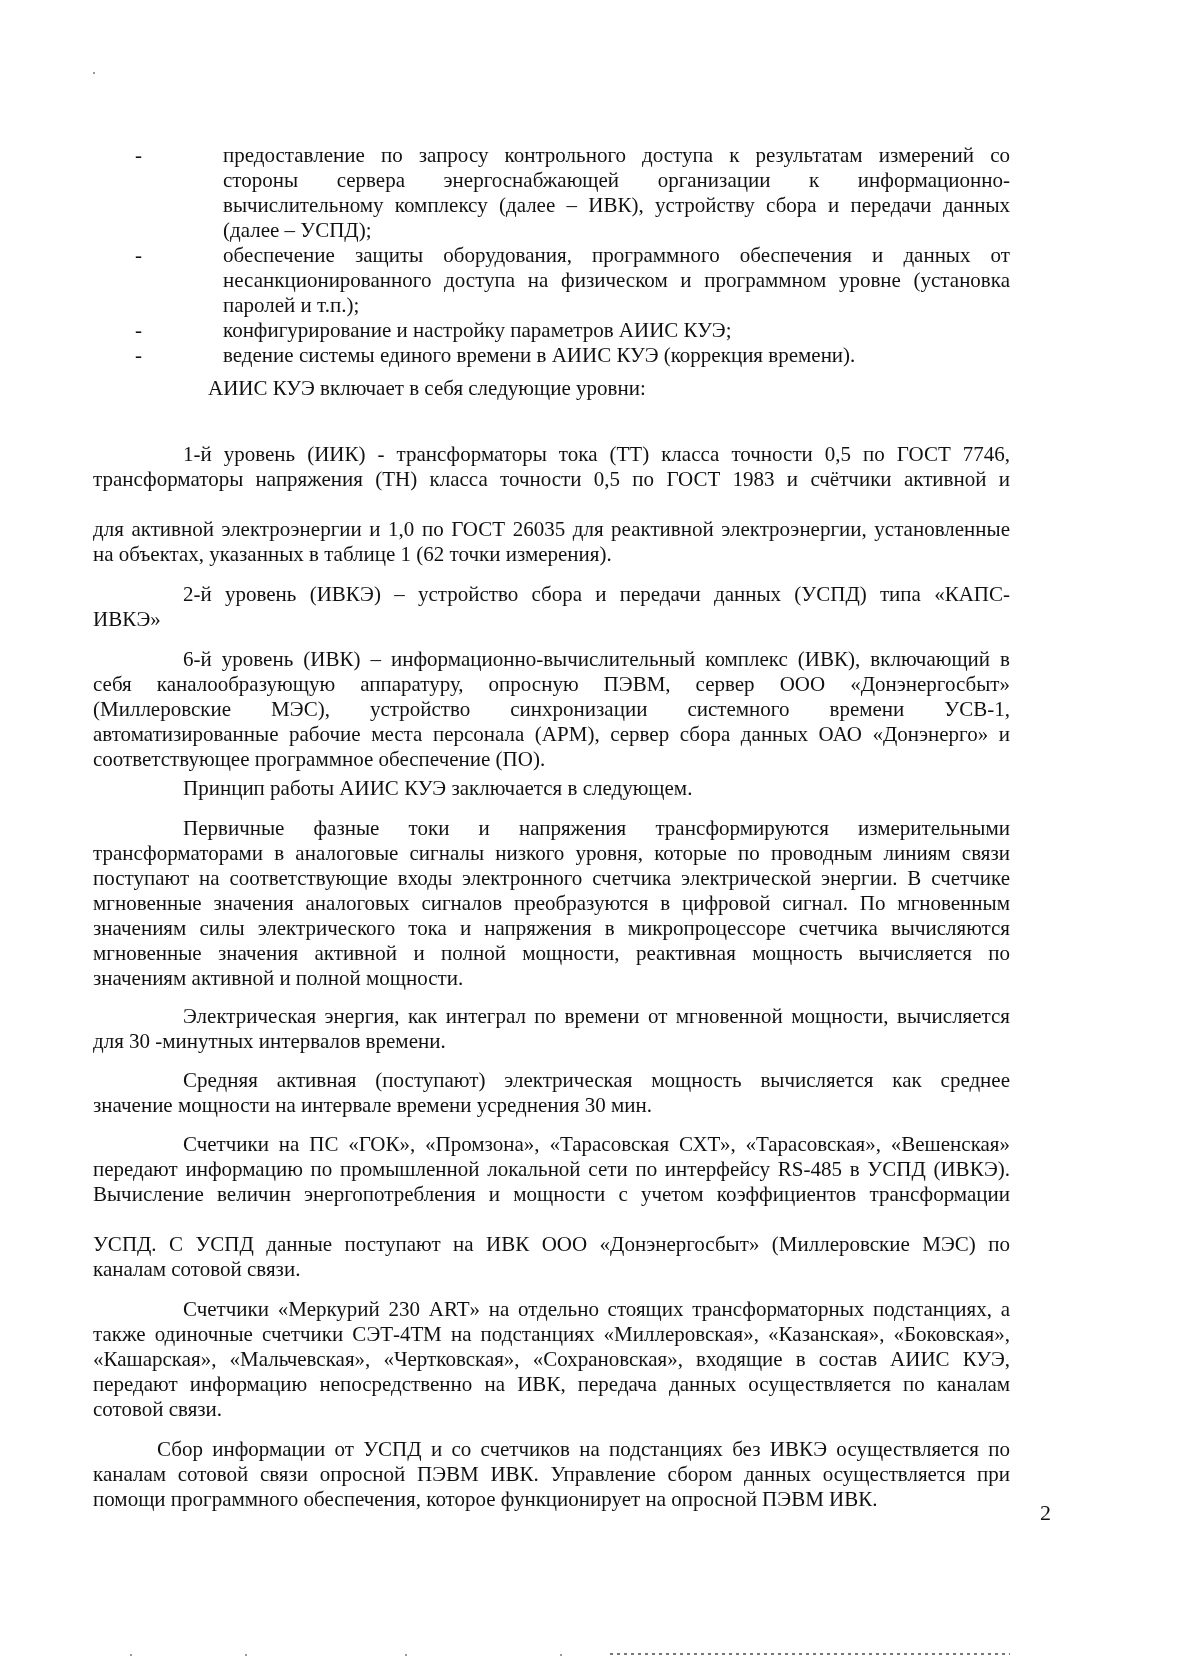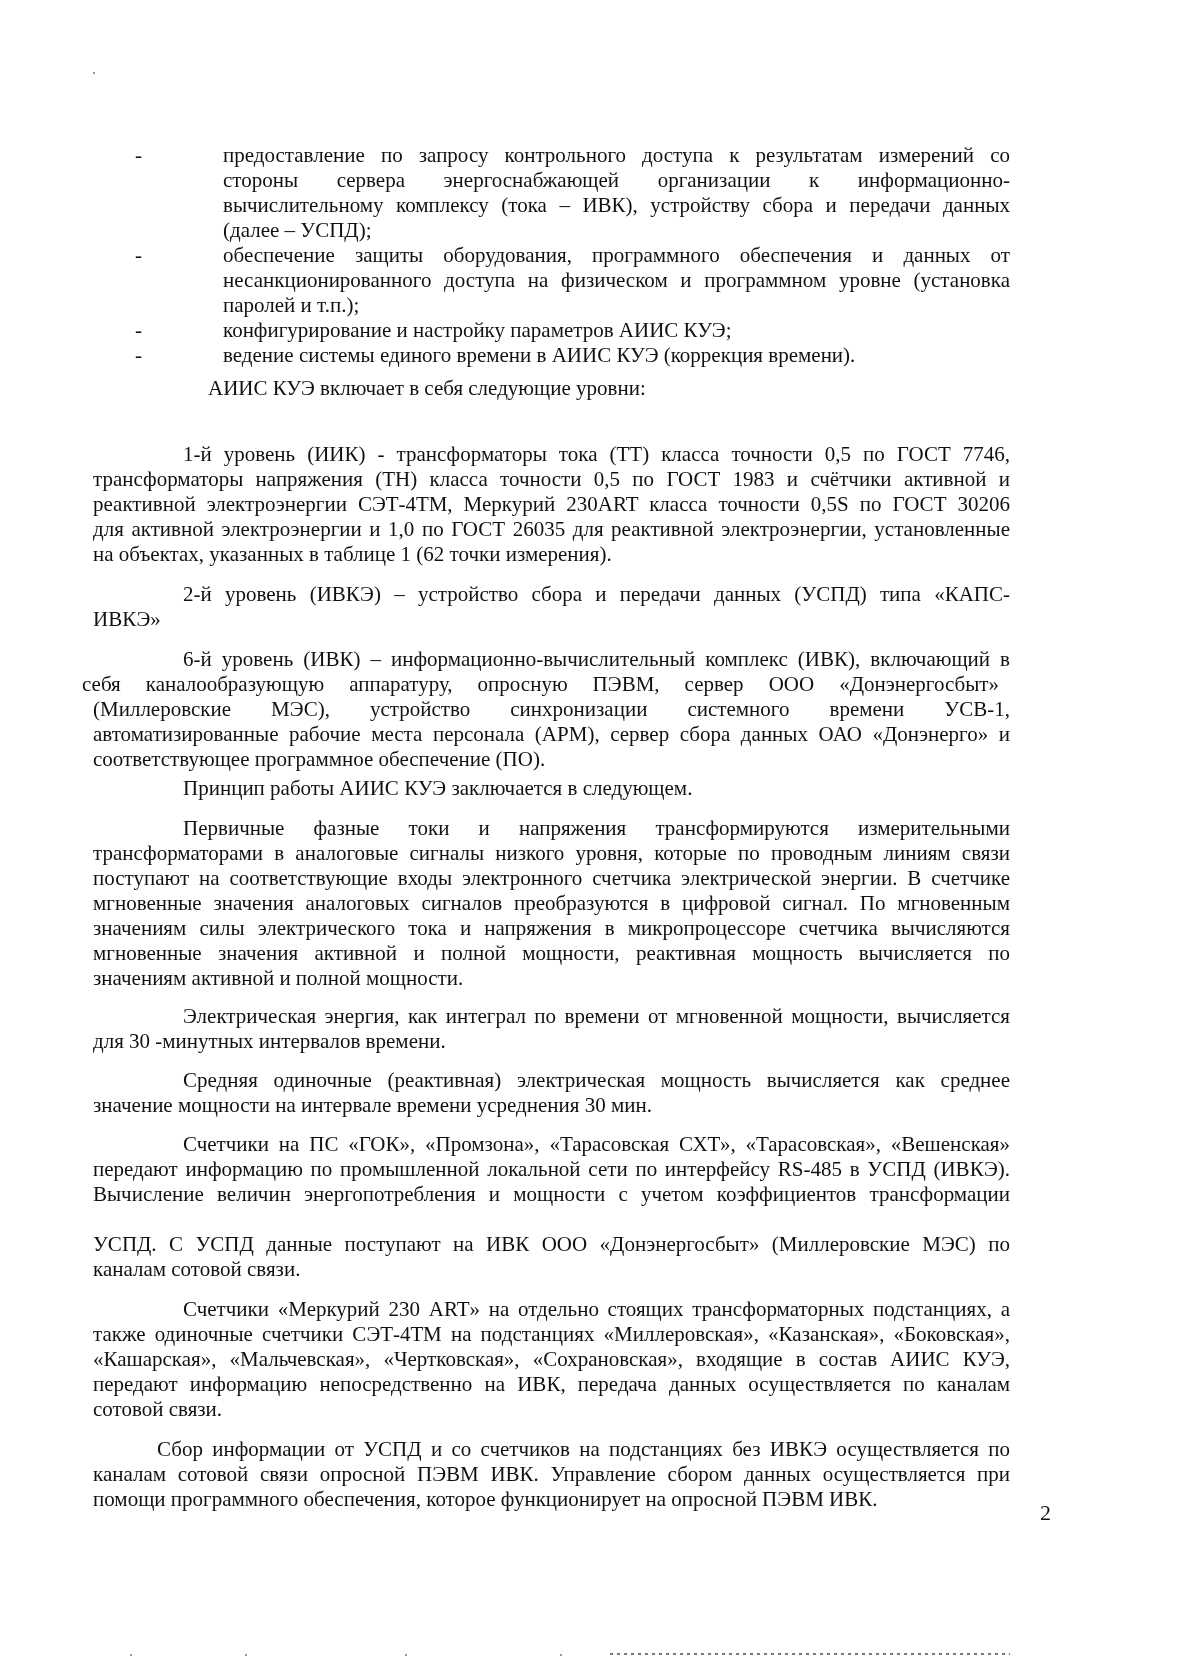--- a/index.html
+++ b/index.html
@@ -16,66 +16,65 @@
 </head>
 <body>
 
 <div class="page">
 
   <div>
 
     <span class="dash" style="top:143px">-</span>
     <div class="ln just" style="left:223px;top:143px;width:787px">предоставление по запросу контрольного доступа к результатам измерений со</div>
     <div class="ln just" style="left:223px;top:168px;width:787px">стороны сервера энергоснабжающей организации к информационно-</div>
-    <div class="ln just" style="left:223px;top:193px;width:787px">вычислительному комплексу (тока – ИВК), устройству сбора и передачи данных</div>
+    <div class="ln just" style="left:223px;top:193px;width:787px">вычислительному комплексу (далее – ИВК), устройству сбора и передачи данных</div>
     <div class="ln" style="left:223px;top:218px">(далее – УСПД);</div>
 
     <span class="dash" style="top:243px">-</span>
     <div class="ln just" style="left:223px;top:243px;width:787px">обеспечение защиты оборудования, программного обеспечения и данных от</div>
     <div class="ln just" style="left:223px;top:268px;width:787px">несанкционированного доступа на физическом и программном уровне (установка</div>
     <div class="ln" style="left:223px;top:293px">паролей и т.п.);</div>
 
     <span class="dash" style="top:318px">-</span>
     <div class="ln" style="left:223px;top:318px">конфигурирование и настройку параметров АИИС КУЭ;</div>
 
     <span class="dash" style="top:343px">-</span>
     <div class="ln" style="left:223px;top:343px">ведение системы единого времени в АИИС КУЭ (коррекция времени).</div>
   </div>
 
   <div class="ln" style="left:208px;top:376px">АИИС КУЭ включает в себя следующие уровни:</div>
 
   <div class="ln just" style="left:183px;top:442px;width:827px">1-й уровень (ИИК) - трансформаторы тока (ТТ) класса точности 0,5 по ГОСТ 7746,</div>
   <div class="ln just" style="left:93px;top:467px;width:917px">трансформаторы напряжения (ТН) класса точности 0,5 по ГОСТ 1983 и счётчики активной и</div>
-  <div class="ln just" style="left:93px;top:492px;width:917px">реактивной электроэнергии СЭТ-4ТМ, Меркурий 230ART класса точности 0,5S по ГОСТ 30206</div>
   <div class="ln just" style="left:93px;top:517px;width:917px">для активной электроэнергии и 1,0 по ГОСТ 26035 для реактивной электроэнергии, установленные</div>
   <div class="ln" style="left:93px;top:542px">на объектах, указанных в таблице 1 (62 точки измерения).</div>
 
   <div class="ln just" style="left:183px;top:582px;width:827px">2-й уровень (ИВКЭ) – устройство сбора и передачи данных (УСПД) типа «КАПС-</div>
   <div class="ln" style="left:93px;top:607px">ИВКЭ»</div>
 
   <div class="ln just" style="left:183px;top:647px;width:827px">6-й уровень (ИВК) – информационно-вычислительный комплекс (ИВК), включающий в</div>
-  <div class="ln just" style="left:82px;top:672px;width:917px">себя каналообразующую аппаратуру, опросную ПЭВМ, сервер ООО «Донэнергосбыт»</div>
+  <div class="ln just" style="left:93px;top:672px;width:917px">себя каналообразующую аппаратуру, опросную ПЭВМ, сервер ООО «Донэнергосбыт»</div>
   <div class="ln just" style="left:93px;top:697px;width:917px">(Миллеровские МЭС), устройство синхронизации системного времени УСВ-1,</div>
   <div class="ln" style="left:93px;top:747px">соответствующее программное обеспечение (ПО).</div>
   <div class="ln just" style="left:93px;top:722px;width:917px">автоматизированные рабочие места персонала (АРМ), сервер сбора данных ОАО «Донэнерго» и</div>
 
   <div class="ln" style="left:183px;top:776px">Принцип работы АИИС КУЭ заключается в следующем.</div>
 
   <div class="ln just" style="left:183px;top:816px;width:827px">Первичные фазные токи и напряжения трансформируются измерительными</div>
   <div class="ln just" style="left:93px;top:841px;width:917px">трансформаторами в аналоговые сигналы низкого уровня, которые по проводным линиям связи</div>
   <div class="ln just" style="left:93px;top:866px;width:917px">поступают на соответствующие входы электронного счетчика электрической энергии. В счетчике</div>
   <div class="ln just" style="left:93px;top:891px;width:917px">мгновенные значения аналоговых сигналов преобразуются в цифровой сигнал. По мгновенным</div>
   <div class="ln just" style="left:93px;top:916px;width:917px">значениям силы электрического тока и напряжения в микропроцессоре счетчика вычисляются</div>
   <div class="ln just" style="left:93px;top:941px;width:917px">мгновенные значения активной и полной мощности, реактивная мощность вычисляется по</div>
   <div class="ln" style="left:93px;top:966px">значениям активной и полной мощности.</div>
 
   <div class="ln just" style="left:183px;top:1004px;width:827px">Электрическая энергия, как интеграл по времени от мгновенной мощности, вычисляется</div>
   <div class="ln" style="left:93px;top:1029px">для 30 -минутных интервалов времени.</div>
 
-  <div class="ln just" style="left:183px;top:1068px;width:827px">Средняя одиночные (реактивная) электрическая мощность вычисляется как среднее</div>
+  <div class="ln just" style="left:183px;top:1068px;width:827px">Средняя активная (поступают) электрическая мощность вычисляется как среднее</div>
   <div class="ln" style="left:93px;top:1093px">значение мощности на интервале времени усреднения 30 мин.</div>
 
   <div class="ln just" style="left:183px;top:1132px;width:827px">Счетчики на ПС «ГОК», «Промзона», «Тарасовская СХТ», «Тарасовская», «Вешенская»</div>
   <div class="ln just" style="left:93px;top:1157px;width:917px">передают информацию по промышленной локальной сети по интерфейсу RS-485 в УСПД (ИВКЭ).</div>
   <div class="ln just" style="left:93px;top:1182px;width:917px">Вычисление величин энергопотребления и мощности с учетом коэффициентов трансформации</div>
   <div class="ln just" style="left:93px;top:1232px;width:917px">УСПД. С УСПД данные поступают на ИВК ООО «Донэнергосбыт» (Миллеровские МЭС) по</div>
   <div class="ln" style="left:93px;top:1257px">каналам сотовой связи.</div>
 
   <div class="ln just" style="left:183px;top:1297px;width:827px">Счетчики «Меркурий 230 ART» на отдельно стоящих трансформаторных подстанциях, а</div>
   <div class="ln just" style="left:93px;top:1322px;width:917px">также одиночные счетчики СЭТ-4ТМ на подстанциях «Миллеровская», «Казанская», «Боковская»,</div>

